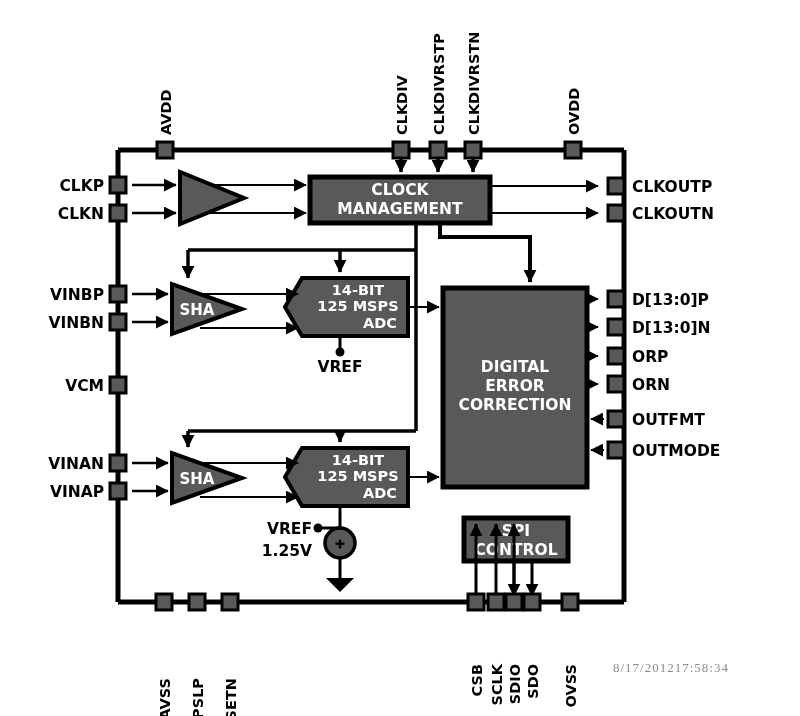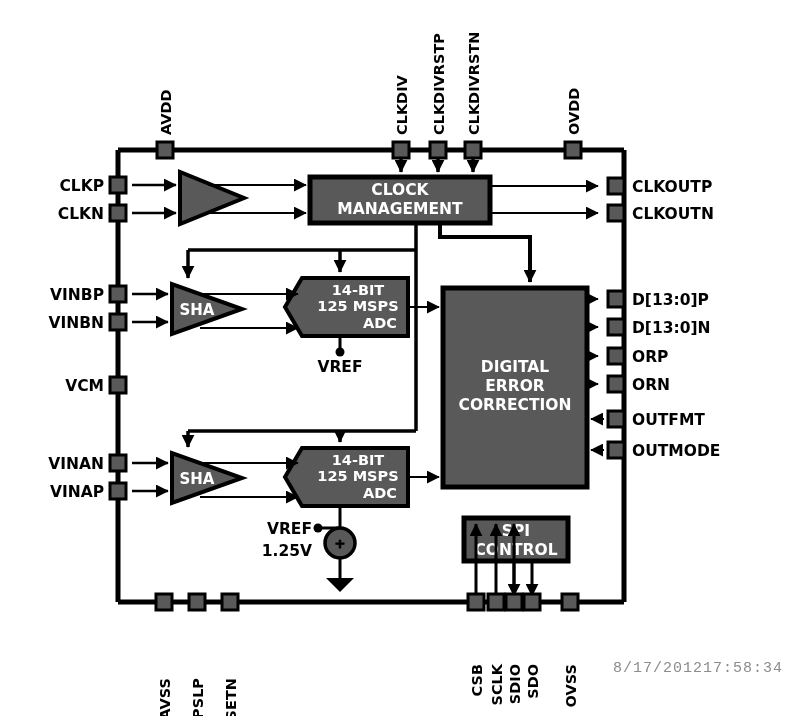--- a/index.html
+++ b/index.html
@@ -2,22 +2,22 @@
 <html><head>
 <meta charset="utf-8">
 <style>
   html,body{margin:0;padding:0;background:#ffffff;}
   body{width:800px;height:716px;position:relative;
        font-family:"DejaVu Sans","Liberation Sans",sans-serif;}
   #diagram{position:absolute;left:0;top:0;width:800px;height:716px;}
   .lbl{font-weight:bold;fill:#000000;font-family:"DejaVu Sans","Liberation Sans",sans-serif;}
   .blklbl{font-weight:bold;fill:#ffffff;font-family:"DejaVu Sans","Liberation Sans",sans-serif;
           text-anchor:middle;}
-  .stamp{position:absolute;color:#8c8c8c;font-size:15px;letter-spacing:1px;
-         font-family:Liberation Mono, monospace;white-space:pre;text-align:right;}
+  .stamp{position:absolute;color:#8c8c8c;font-size:13px;letter-spacing:1px;
+         font-family:Liberation Serif, serif;white-space:pre;text-align:right;}
 </style>
 </head>
 <body>
 
 <svg id="diagram" viewBox="0 0 800 716">
   <defs>
     <marker id="ah" markerWidth="9" markerHeight="9" refX="8.4" refY="4.5" orient="auto" markerUnits="userSpaceOnUse">
       <path d="M0,0 L9,4.5 L0,9 Z" fill="#000"></path>
     </marker>
     <marker id="ahb" markerWidth="13" markerHeight="13" refX="12.2" refY="6.5" orient="auto" markerUnits="userSpaceOnUse">

